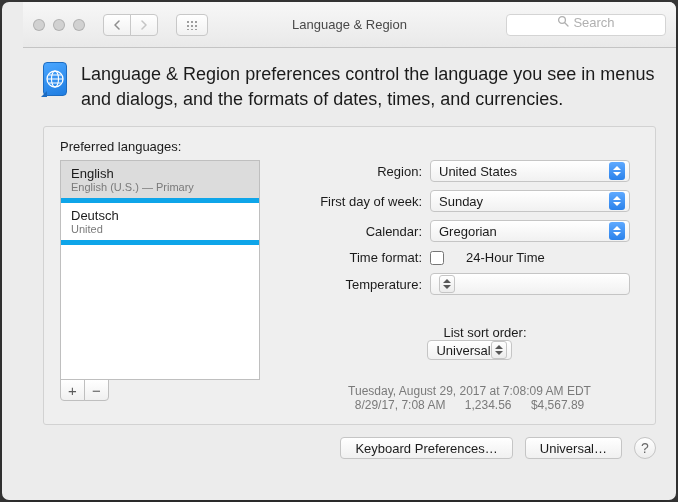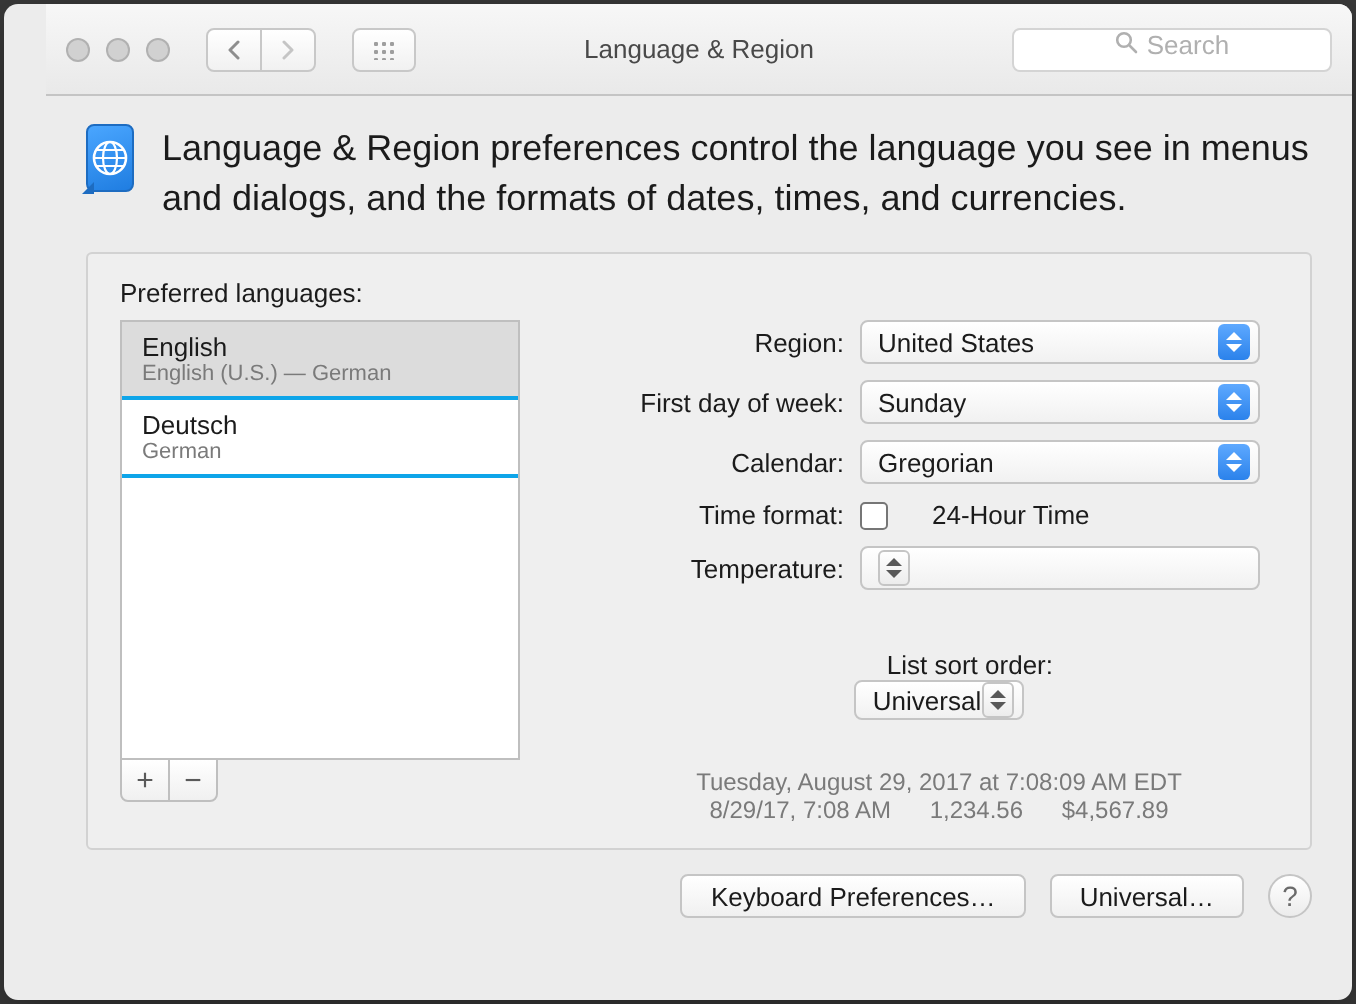--- a/index.html
+++ b/index.html
@@ -139,21 +139,21 @@
   .left-col { width: 200px; }
   .listbox {
     width: 200px;
     height: 220px;
     background: #fff;
     border: 1px solid #bfbfbf;
     overflow: hidden;
   }
   .list-item {
     padding: 5px 10px 5px 10px;
-    border-bottom: 2px solid #0ea5e9;
+    border-bottom: 5px solid #0ea5e9;
   }
   .list-item.sel {
     background: #dcdcdc;
   }
   .list-item .primary { font-size: 13px; color:#1b1b1b; }
   .list-item .secondary { font-size: 11px; color:#7a7a7a; }
   .plusminus {
     display:flex;
     width: 50px;
     margin-top: -1px;
@@ -301,25 +301,25 @@
     <div class="desc-text">Language &amp; Region preferences control the language you see in menus and dialogs, and the formats of dates, times, and currencies.</div>
   </div>
 
   <div class="panel">
     <div class="panel-title">Preferred languages:</div>
     <div class="panel-cols">
       <div class="left-col">
         <div class="listbox">
           <div class="list-item sel">
             <div class="primary">English</div>
-            <div class="secondary">English (U.S.) — German</div>
+            <div class="secondary">English (U.S.) — Primary</div>
           </div>
           <div class="list-item">
             <div class="primary">Deutsch</div>
-            <div class="secondary">German</div>
+            <div class="secondary">United</div>
           </div>
         </div>
         <div class="plusminus">
           <button>+</button>
           <button>−</button>
         </div>
       </div>
 
       <div class="form">
         <div class="form-row">

